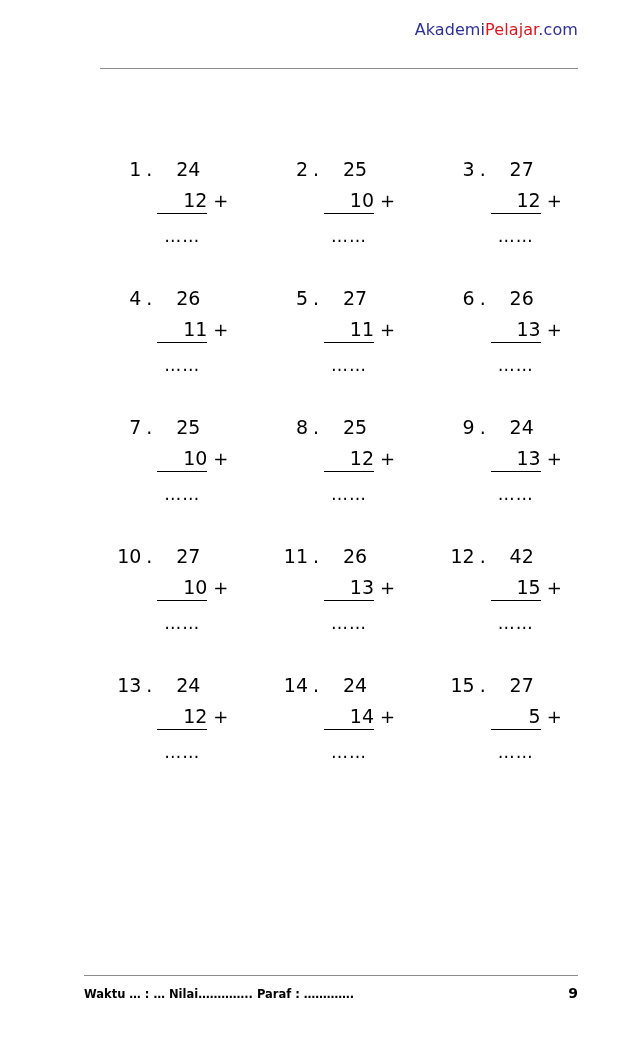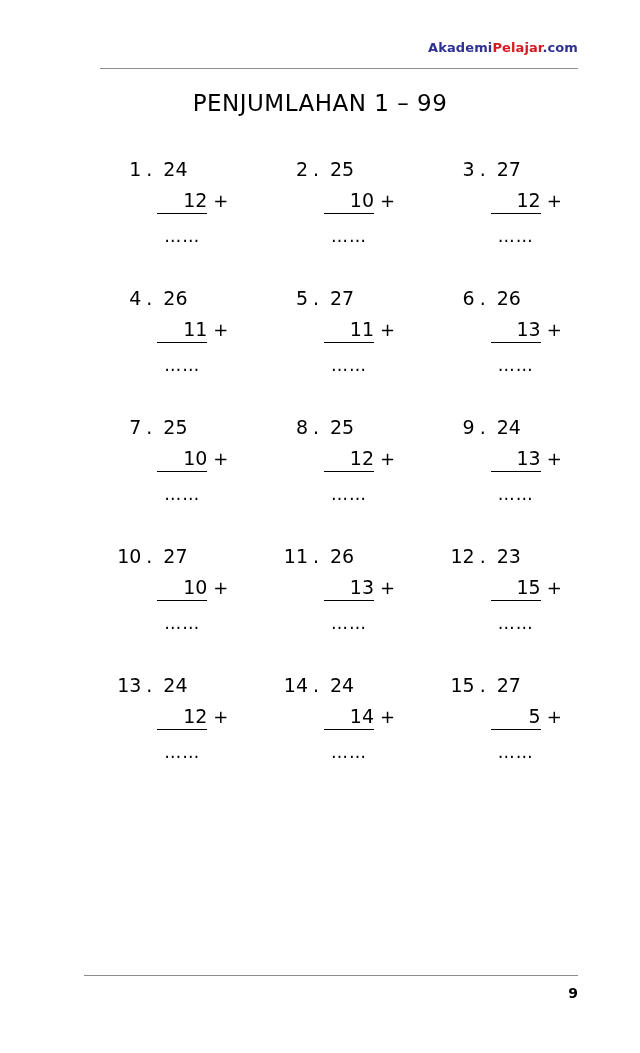--- a/index.html
+++ b/index.html
@@ -17,24 +17,24 @@
   }
   .page {
     width: 640px;
     height: 1053px;
     position: relative;
     box-sizing: border-box;
   }
   
   .brand {
     position: absolute;
-    top: 40px;
+    top: 20px;
     right: 62px;
-    font-size: 13px;
-    font-weight: bold;
+    font-size: 16px;
+    font-weight: normal;
     letter-spacing: 0.1px;
     font-family: "DejaVu Sans", sans-serif;
   }
   .brand .b-akademi { color: #2e3192; }
   .brand .b-pelajar { color: #d7181f; }
   .brand .b-com { color: #2e3192; }
 
   .rule-top {
     position: absolute;
     left: 100px;
@@ -92,21 +92,21 @@
     font-size: 19px;
     font-family: "DejaVu Sans", sans-serif;
   }
   .dot {
     width: 16px;
     text-align: center;
     font-size: 19px;
   }
   .top-operand {
     width: 50px;
-    text-align: left;
+    text-align: center;
     font-size: 19px;
     padding-left: 6px;
   }
   .row2 {
     display: flex;
     align-items: baseline;
     height: 33px;
     padding-top: 5px;
   }
   .spacer {
@@ -156,21 +156,20 @@
 <body>
 
 <div class="page">
 
   <div class="brand">
     <span class="b-akademi">Akademi</span><span class="b-pelajar">Pelajar</span><span class="b-com">.com</span>
   </div>
 
   <div class="rule-top"></div>
 
-  <div class="title">PENJUMLAHAN 1 – 99</div>
 
   <div class="grid">
       <div class="cell">
         <div class="prob">
           <div class="row1">
             <span class="num">1</span>
             <span class="dot">.</span>
             <span class="top-operand">24</span>
           </div>
           <div class="row2">
@@ -362,21 +361,21 @@
             <span class="spacer"></span>
             <span class="answer">……</span>
           </div>
         </div>
       </div>
       <div class="cell">
         <div class="prob">
           <div class="row1">
             <span class="num">12</span>
             <span class="dot">.</span>
-            <span class="top-operand">23</span>
+            <span class="top-operand">42</span>
           </div>
           <div class="row2">
             <span class="spacer"></span>
             <span class="bot-operand">15</span>
             <span class="op">+</span>
           </div>
           <div class="row3">
             <span class="spacer"></span>
             <span class="answer">……</span>
           </div>
@@ -433,15 +432,16 @@
           <div class="row3">
             <span class="spacer"></span>
             <span class="answer">……</span>
           </div>
         </div>
       </div>
     </div>
 
   <div class="rule-bottom"></div>
 
+  <div class="footer-left">Waktu … : …   Nilai………….. Paraf : ………….</div>
   <div class="footer-page">9</div>
 
 </div>
 
 </body></html>

